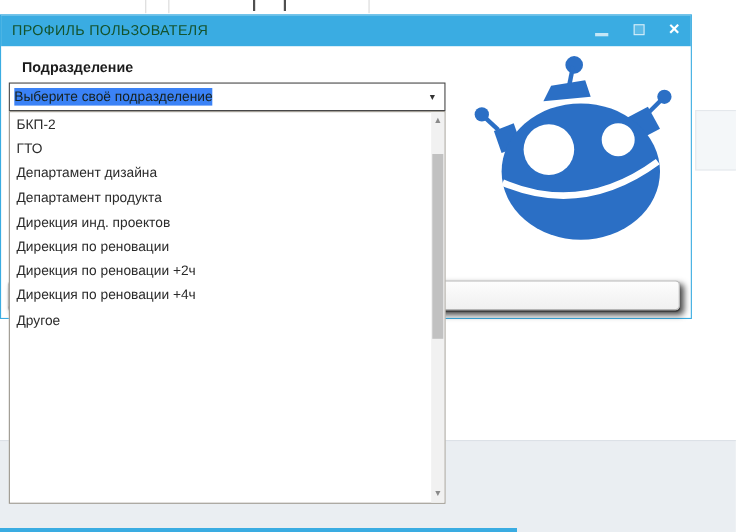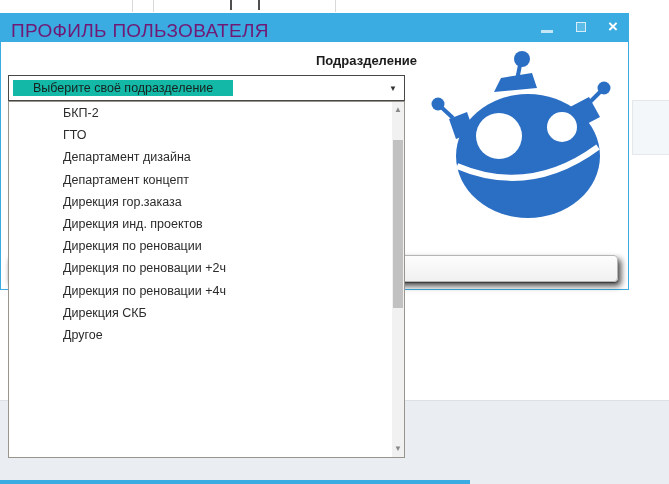--- a/index.html
+++ b/index.html
@@ -9,38 +9,38 @@
   
   .artifact-line{position:absolute;top:0;width:1px;height:12px;background:#d9d9d9;}
   .artifact-mark{position:absolute;top:0;width:2px;height:10px;background:#4f4f4f;}
   .bg-right-box{position:absolute;left:632px;top:100px;width:45px;height:55px;background:#F4F7F9;border:1px solid #E4E8EC;box-sizing:border-box;}
   .bg-band{position:absolute;left:0;top:400px;width:669px;height:84px;background:#EAEEF2;border-top:1px solid #DCE1E7;box-sizing:border-box;}
   .bg-blue-strip{position:absolute;left:0;top:480px;width:470px;height:4px;background:#3AACE2;}
 
   
   .dialog{position:absolute;left:0;top:13px;width:629px;height:277px;background:#ffffff;border:1px solid #3AACE2;box-sizing:border-box;z-index:1;}
   .titlebar{position:absolute;left:0;top:0;width:100%;height:28px;background:#3AACE2;}
-  .title-text{position:absolute;left:10px;top:6px;font-size:19px;color:#701a75;letter-spacing:.3px;font-weight:500;white-space:nowrap;}
+  .title-text{position:absolute;left:10px;top:6px;font-size:13px;color:#14532d;letter-spacing:.3px;font-weight:500;white-space:nowrap;}
   .winbtn{position:absolute;display:block;}
   .btn-min{left:534px;top:0;width:24px;height:28px;}
   .min-glyph{position:absolute;left:6px;top:16px;width:12px;height:3px;background:rgba(255,255,255,.7);}
   .btn-max{left:568px;top:0;width:24px;height:28px;}
   .max-glyph{position:absolute;left:7px;top:8px;width:10px;height:10px;border:1px solid rgba(255,255,255,.75);background:rgba(255,255,255,.18);box-sizing:border-box;}
   .btn-close{left:598px;top:0;width:28px;height:28px;color:#ffffff;font-size:17px;font-weight:bold;text-align:center;line-height:26px;}
 
   
-  .field-label{position:absolute;left:20px;top:53px;width:397px;text-align:right;font-size:13px;font-weight:bold;color:#1b1b1b;z-index:2;}
+  .field-label{position:absolute;left:20px;top:53px;width:397px;text-align:left;font-size:13px;font-weight:bold;color:#1b1b1b;z-index:2;}
   .submit-btn{position:absolute;left:8px;top:255px;width:610px;height:27px;background:linear-gradient(#fdfdfd,#f0f0f0);border:1px solid #b5b5b5;border-radius:4px;box-shadow:3px 4px 6px rgba(0,0,0,.72),0 1px 1px rgba(0,0,0,.4);z-index:2;}
   .robot-wrap{position:absolute;left:420px;top:50px;width:205px;height:190px;z-index:2;}
 
   .combo{position:absolute;left:8px;top:75px;width:397px;height:26px;background:#ffffff;border:1px solid #474747;box-sizing:border-box;z-index:3;}
-  .combo-value{position:absolute;left:4px;top:4px;font-size:12.5px;color:#16211f;background:#14b8a6;padding:1px 20px;white-space:nowrap;}
+  .combo-value{position:absolute;left:4px;top:4px;font-size:12.5px;color:#16211f;background:#3b82f6;padding:1px 0;white-space:nowrap;}
   .combo-arrow{position:absolute;right:7px;top:8px;font-size:8px;color:#333333;}
 
-  .listbox{position:absolute;left:8px;top:101px;width:397px;height:357px;background:#ffffff;border:1px solid #9A958C;box-sizing:border-box;z-index:3;padding-left:48px;}
+  .listbox{position:absolute;left:8px;top:101px;width:397px;height:357px;background:#ffffff;border:1px solid #9A958C;box-sizing:border-box;z-index:3;}
   .list-item{height:22.19px;line-height:22.19px;padding-left:6px;font-size:12.5px;color:#2b2b2b;white-space:nowrap;}
   .scrollbar{position:absolute;top:0;right:0;width:12px;height:100%;background:#F1F1F1;}
   .sb-up{position:absolute;top:4px;left:0;width:100%;text-align:center;font-size:8px;color:#8a8a8a;line-height:8px;}
   .sb-down{position:absolute;bottom:4px;left:0;width:100%;text-align:center;font-size:8px;color:#8a8a8a;line-height:8px;}
   .sb-thumb{position:absolute;top:38px;left:1px;width:10px;height:168px;background:#C1C1C1;}
 </style>
 </head>
 <body>
 
 <div class="screen">
@@ -96,27 +96,25 @@
   <div class="combo">
     <span class="combo-value">Выберите своё подразделение</span>
     <span class="combo-arrow">▼</span>
   </div>
 
   <div class="listbox">
     <div class="items">
         <div class="list-item">БКП-2</div>
         <div class="list-item">ГТО</div>
         <div class="list-item">Департамент дизайна</div>
-        <div class="list-item">Департамент концепт</div>
-        <div class="list-item">Дирекция гор.заказа</div>
+        <div class="list-item">Департамент продукта</div>
         <div class="list-item">Дирекция инд. проектов</div>
         <div class="list-item">Дирекция по реновации</div>
         <div class="list-item">Дирекция по реновации +2ч</div>
         <div class="list-item">Дирекция по реновации +4ч</div>
-        <div class="list-item">Дирекция СКБ</div>
         <div class="list-item">Другое</div>
       </div>
     <div class="scrollbar">
       <span class="sb-up">▲</span>
       <div class="sb-thumb"></div>
       <span class="sb-down">▼</span>
     </div>
   </div>
 
 </div>

